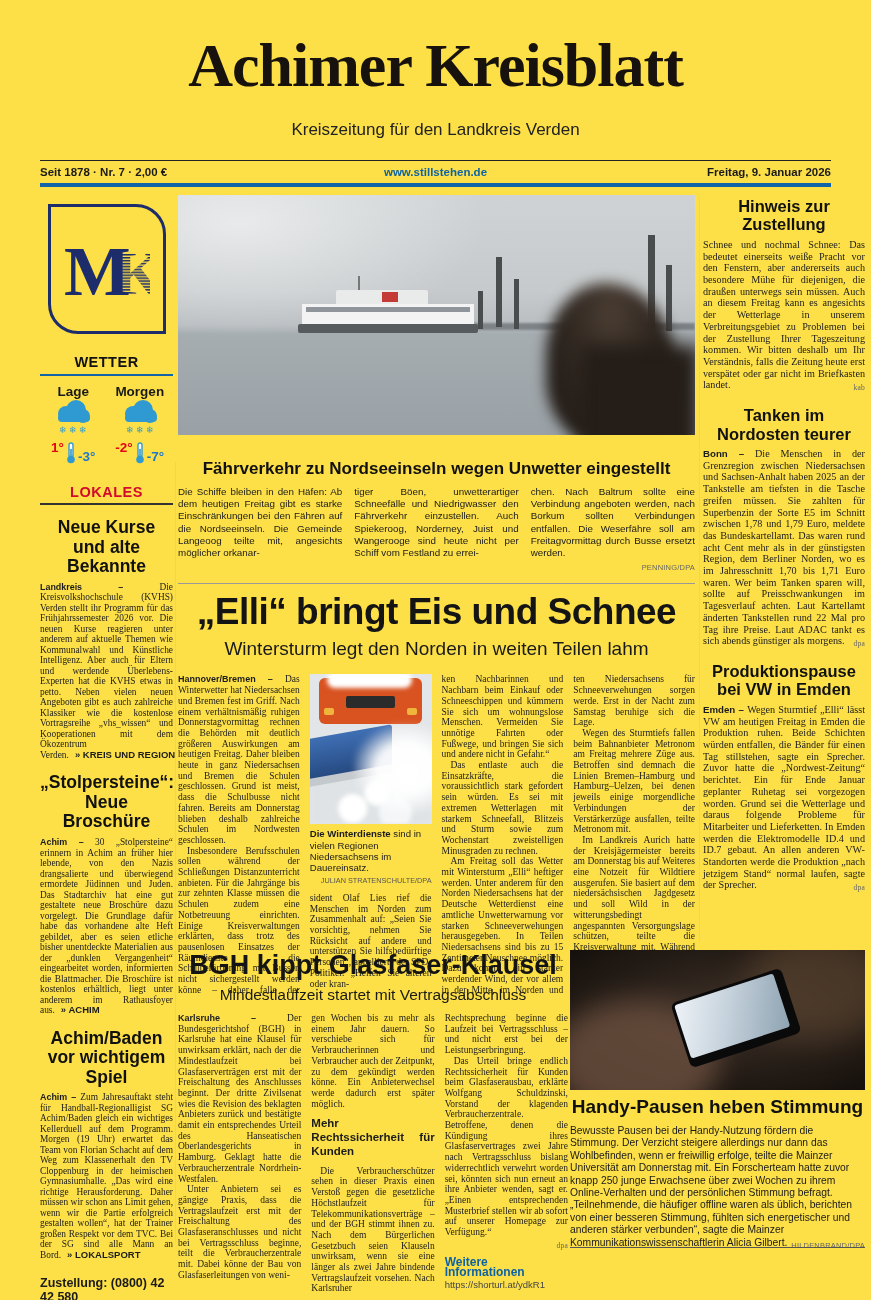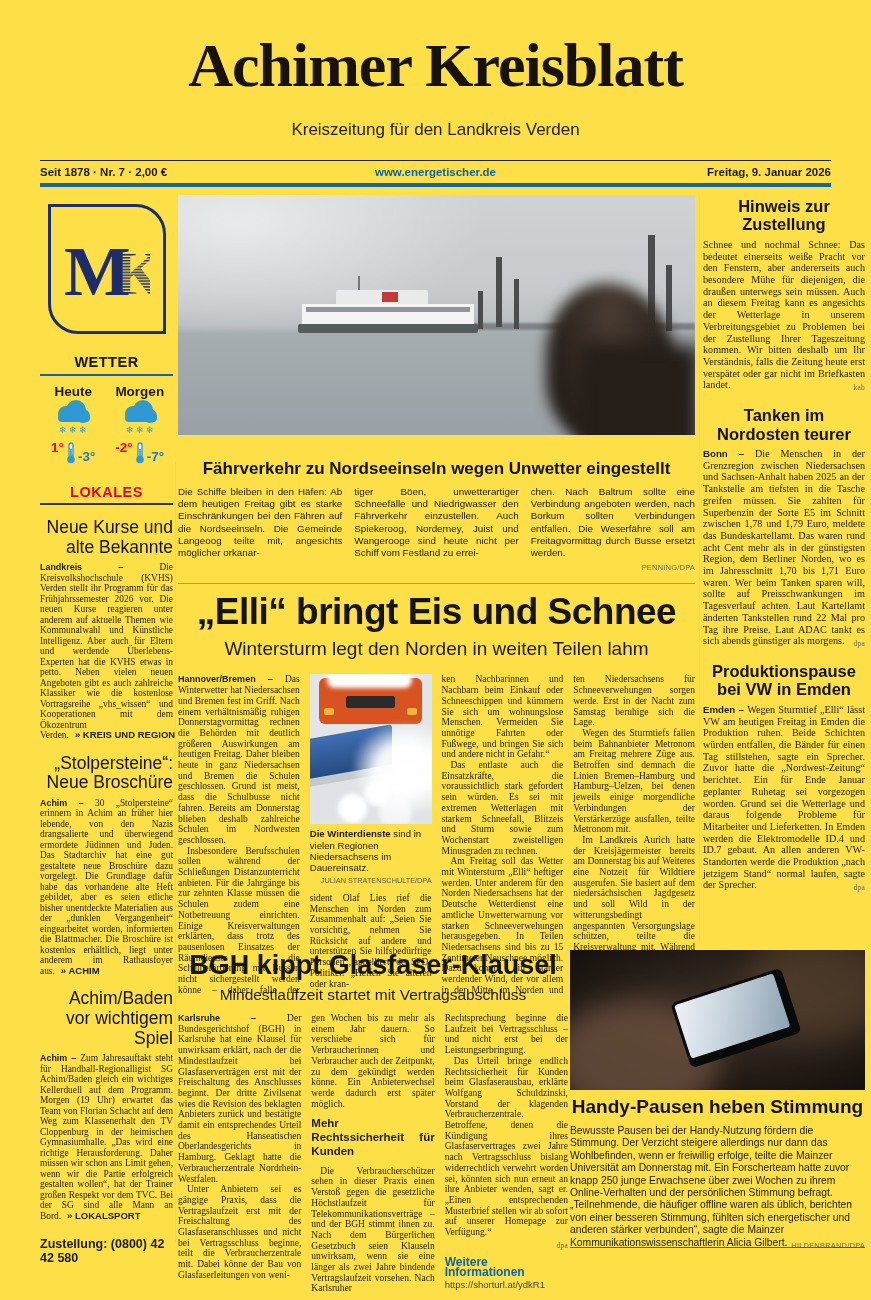--- a/index.html
+++ b/index.html
@@ -37,21 +37,21 @@
     font-size:14.5px;letter-spacing:.5px;}
   .wetter-head{color:#111;border-bottom:2.5px solid #1264a6;padding-bottom:4px;}
   .lokales-head{color:#d30a2e;border-bottom:2px solid #333;padding-bottom:3px;}
   .weather-row{display:flex;margin-top:8px;}
   .wday{flex:1;text-align:center;}
   .wday-label{font-weight:bold;font-size:13.5px;}
   .temps{display:flex;align-items:flex-start;justify-content:center;gap:2px;font-weight:bold;font-size:13.5px;margin-top:1px;}
   .t-high{color:#e30613;}
   .t-low{color:#1e78c8;margin-top:9px;}
   .side-art{margin-top:13px;}
-  .side-title{text-align:right;font-weight:normal;font-size:17.5px;line-height:1.12;color:#111;}
+  .side-title{text-align:center;font-weight:bold;font-size:17.5px;line-height:1.12;color:#111;}
   .side-body{margin-top:5px;font-size:9.4px;line-height:10.5px;color:#1c1c1c;}
   .delivery{margin-top:16px;font-weight:bold;font-size:12.5px;}
 
   
   .middle{position:absolute;left:178px;top:195px;width:517px;}
   .main-photo{position:relative;width:517px;height:240px;overflow:hidden;
     background:linear-gradient(#cfd3d5 0%,#c6cacc 40%,#b9bec1 54%,#a6adb1 58%,#9aa1a6 100%);}
   .horizon-pier{position:absolute;left:46%;right:0;top:128px;height:7px;background:#7d8387;filter:blur(1px);}
   .ferry{position:absolute;left:120px;top:86px;width:180px;height:52px;}
   .ferry-hull{position:absolute;left:0;right:0;bottom:0;height:9px;background:#565b5e;border-radius:2px;}
@@ -146,21 +146,21 @@
 </head>
 <body>
 
 <div id="page">
 
   <div class="mast-title">Achimer Kreisblatt</div>
   <div class="mast-sub">Kreiszeitung für den Landkreis Verden</div>
   <div class="mast-hairline"></div>
   <div class="mast-info">
     <span class="mi-left">Seit 1878 · Nr. 7 · 2,00 €</span>
-    <span class="mi-center">www.energetischer.de</span>
+    <span class="mi-center">www.stillstehen.de</span>
     <span class="mi-right">Freitag, 9. Januar 2026</span>
   </div>
   <div class="mast-rule"></div>
 
   <div class="vrule-left"></div>
   <div class="vrule-right"></div>
 
   <div class="sidebar">
     <div class="logo-box">
       <svg width="86" height="86" viewBox="0 0 100 96">
@@ -170,21 +170,21 @@
           </pattern>
         </defs>
         <text x="0" y="78" font-family="Liberation Serif, serif" font-weight="bold" font-size="82" fill="#1d2d6b">M</text>
         <text x="58" y="78" font-family="Liberation Serif, serif" font-weight="bold" font-size="74" fill="url(#hatch)">K</text>
       </svg>
     </div>
 
     <div class="wetter-head">WETTER</div>
     <div class="weather-row">
       <div class="wday">
-        <div class="wday-label">Heute</div>
+        <div class="wday-label">Lage</div>
         <svg width="46" height="36" viewBox="0 0 46 36">
           <g fill="#2f9ad2">
             <circle cx="16" cy="15" r="8"></circle>
               <circle cx="26" cy="11" r="10"></circle>
             <circle cx="33" cy="17" r="7"></circle>
               <rect x="8" y="15" width="32" height="8" rx="4"></rect>
           </g>
           <text x="9" y="34" font-size="9" fill="#2f9ad2">❄ ❄ ❄</text>
         </svg>
         <div class="temps">

